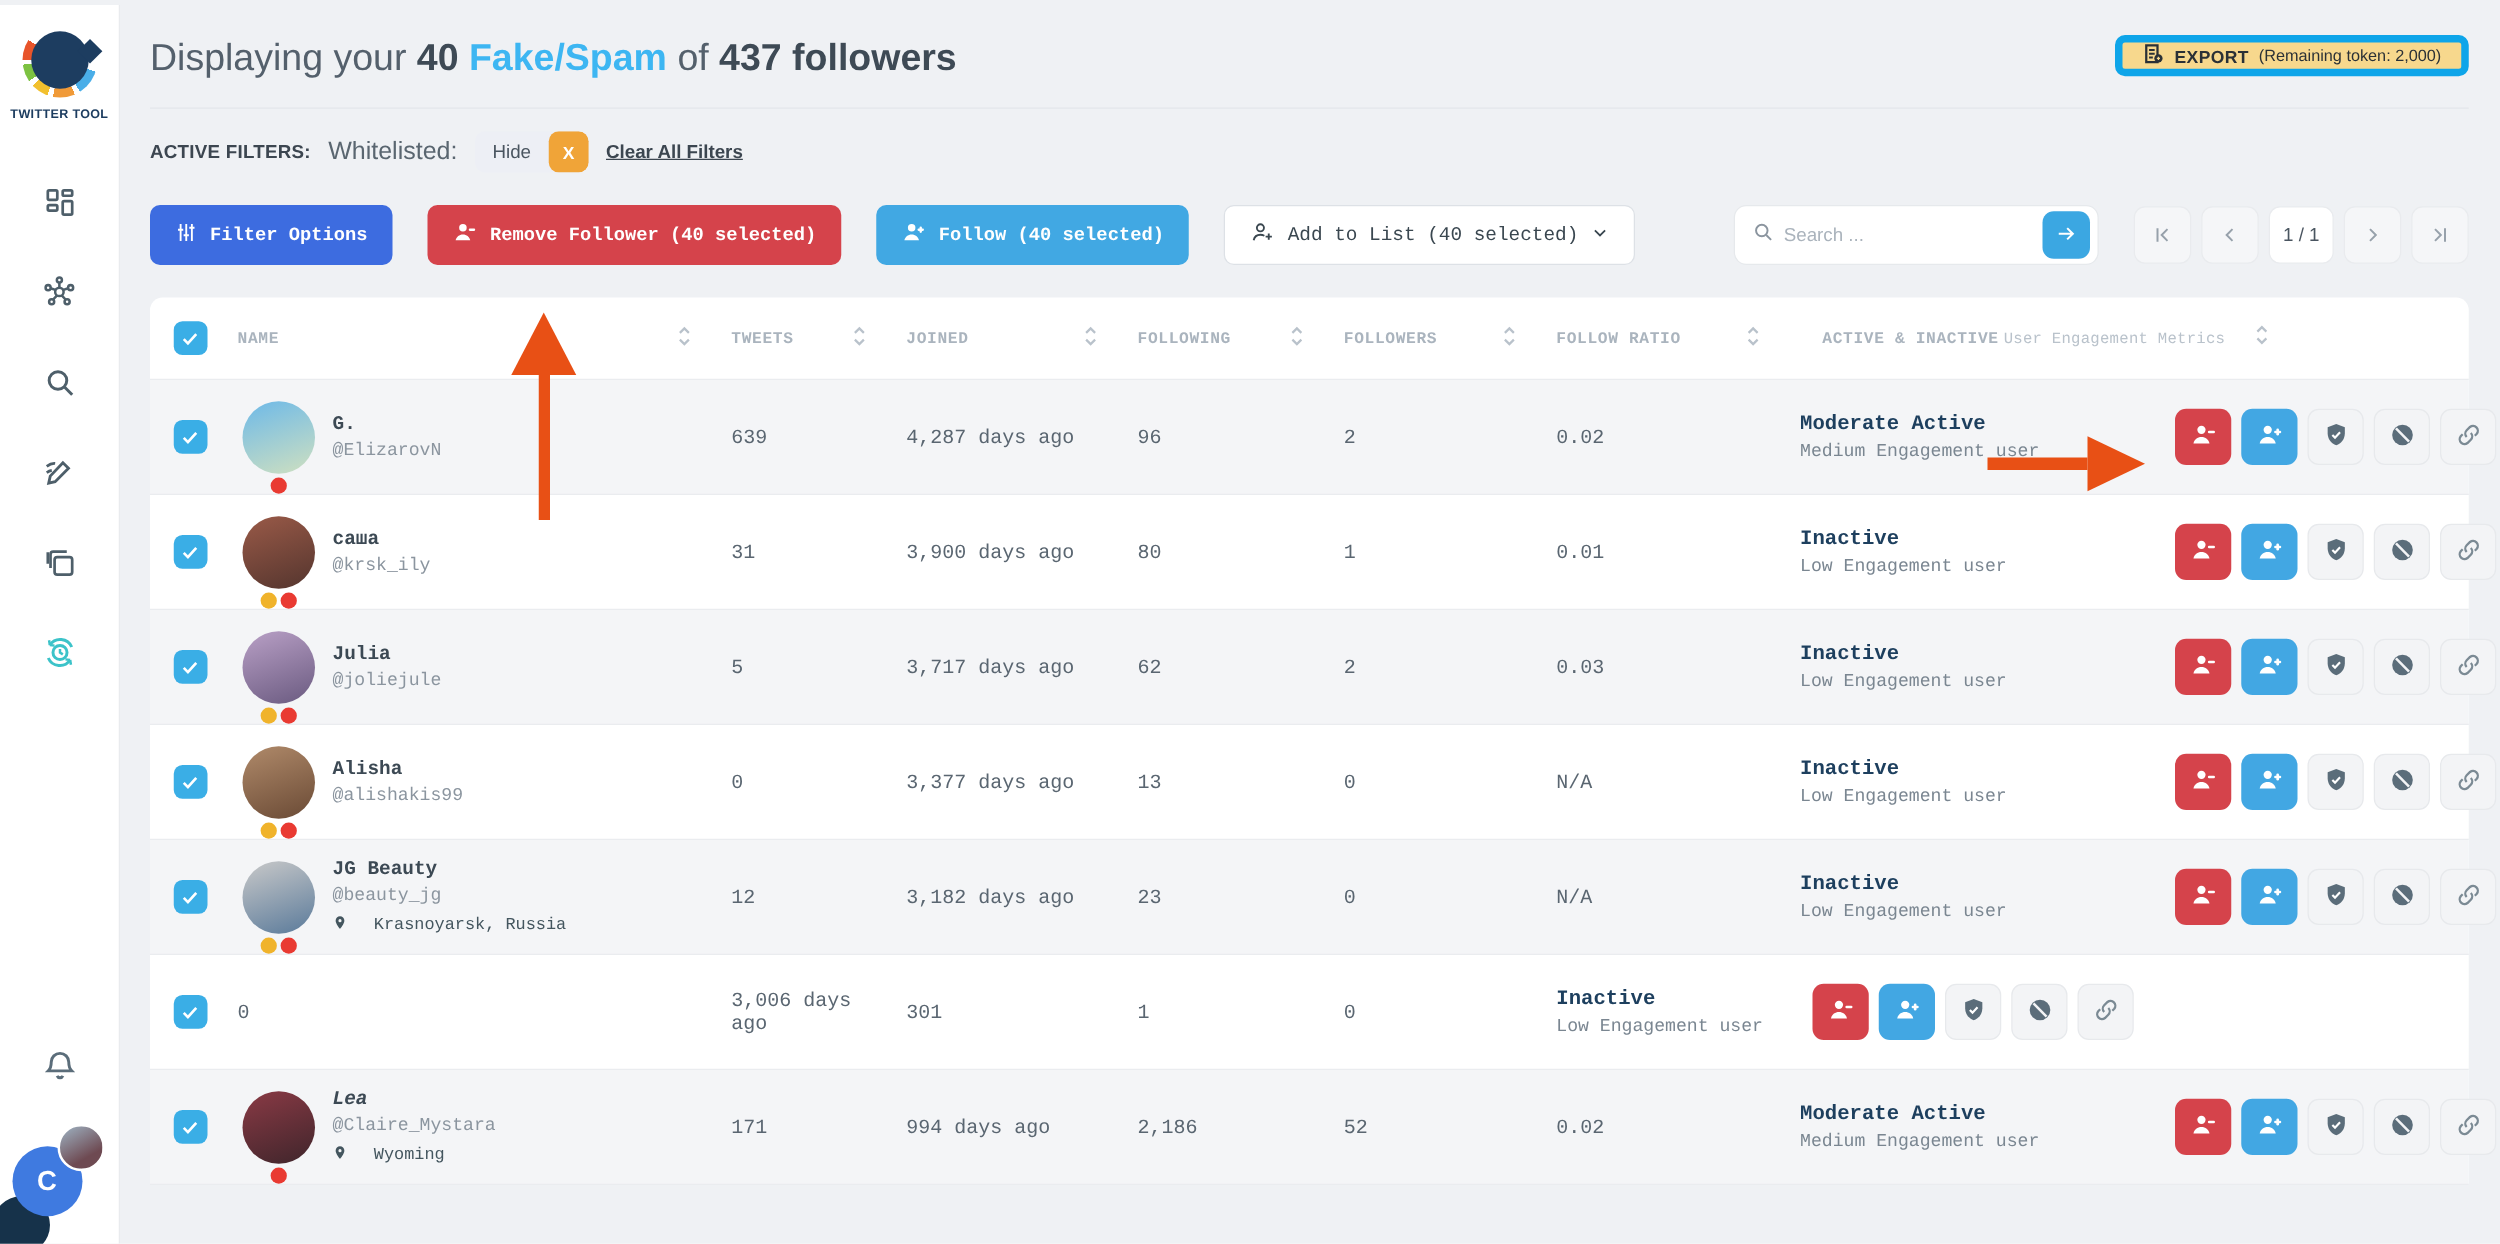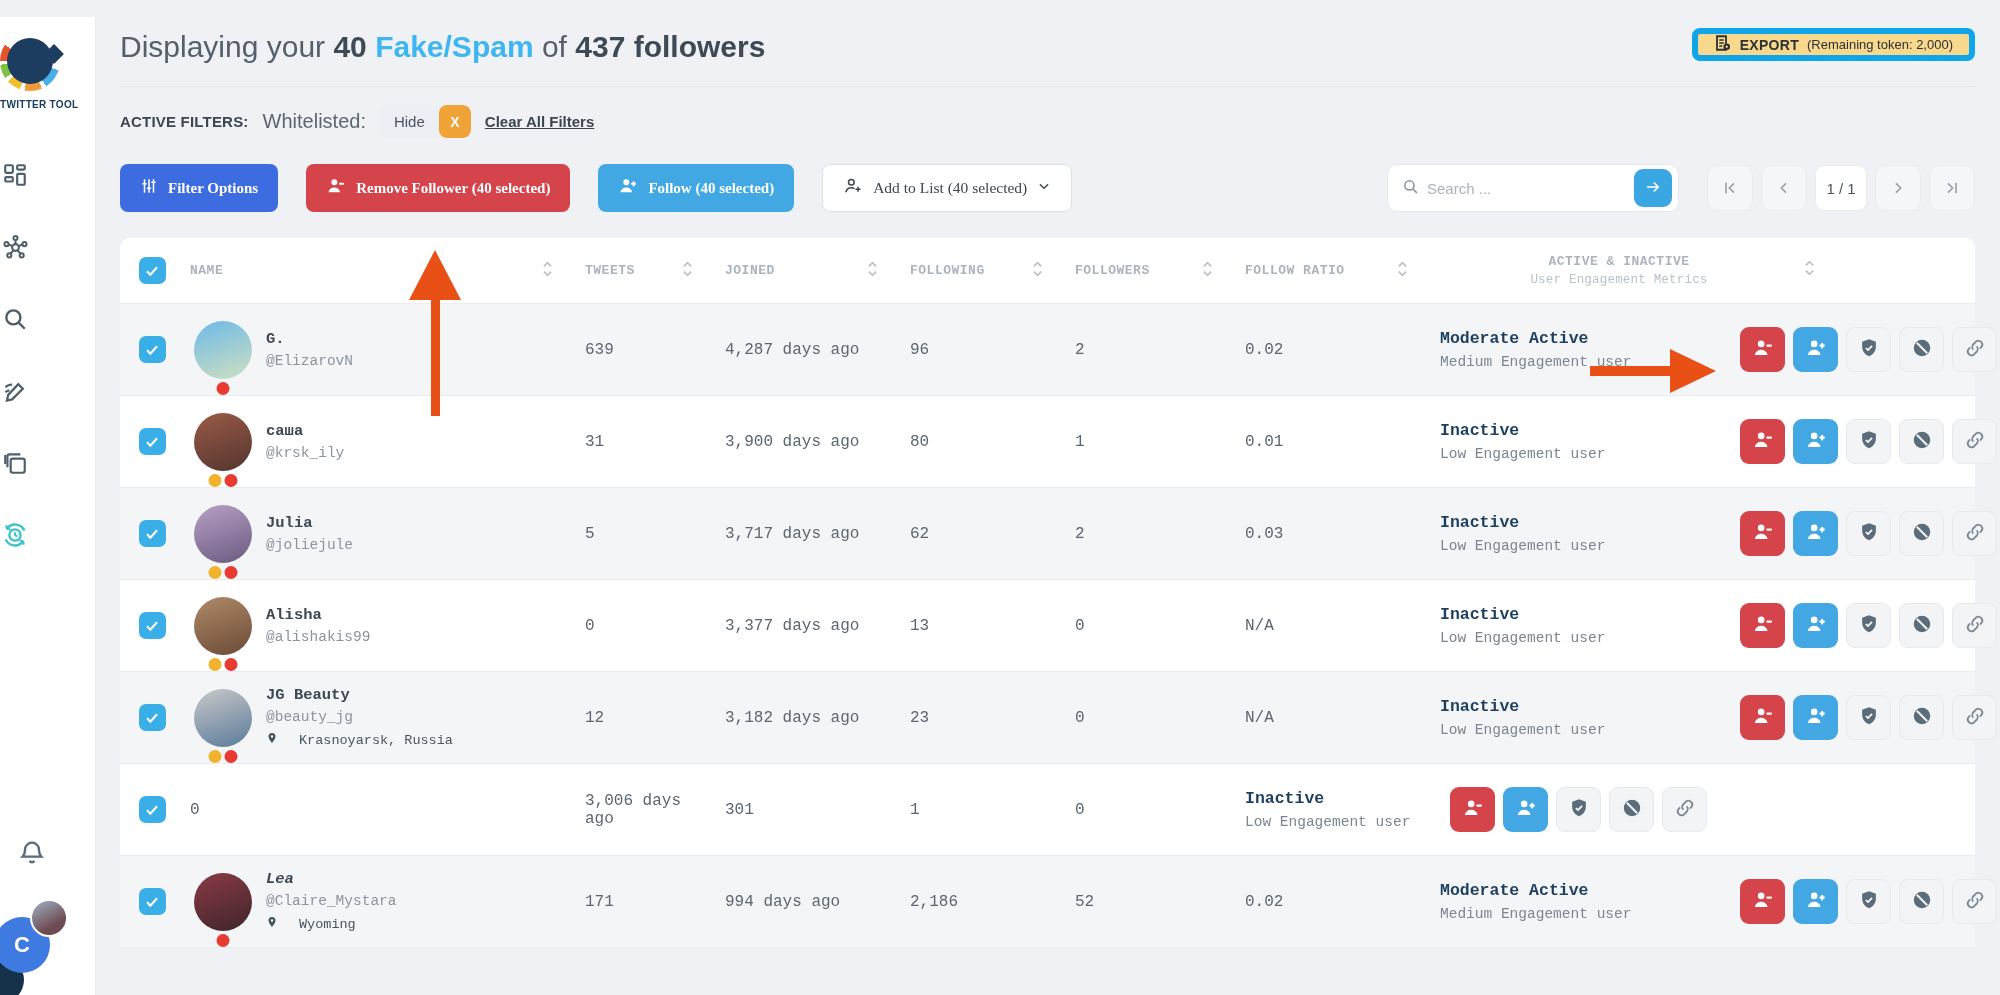--- a/index.html
+++ b/index.html
@@ -5,23 +5,23 @@
   * { margin:0; padding:0; box-sizing:border-box; }
   html,body { width:2000px; height:995px; overflow:hidden; }
   body {
     font-family:"Liberation Sans", sans-serif;
     background:#eff1f4;
     position:relative;
     color:#4e5a66;
   }
   
   .sidebar {
-    position:absolute; left:0; top:17px; bottom:0; width:96px;
+    position:absolute; left:0; top:4px; bottom:0; width:96px;
     background:#ffffff; border-right:1px solid #e9ebee;
-    display:flex; flex-direction:column; align-items:flex-start; z-index:3;
+    display:flex; flex-direction:column; align-items:center; z-index:3;
   }
   .logo { width:60px; height:60px; margin-top:14px; border-radius:50%; position:relative;
     background:conic-gradient(from -90deg, #e8542a 0 9%, #fff 9% 55%, #4aaee8 55% 66%, #fff 66% 68.5%, #f09a38 68.5% 78%, #fff 78% 80.5%, #f2c02e 80.5% 88%, #fff 88% 90.5%, #7dc242 90.5% 98%, #fff 98% 100%);
   }
   .logo::after { content:""; position:absolute; inset:7px; border-radius:50%; background:#1d3d60; }
   .logo::before { content:""; position:absolute; right:-1px; top:16px; width:14px; height:14px; background:#1d3d60; transform:rotate(45deg); z-index:1; }
   .logo-text { font-size:10px; font-weight:bold; color:#1d3d60; letter-spacing:.3px; margin-top:8px; }
   .nav { display:flex; flex-direction:column; align-items:center; gap:42px; margin-top:52px; }
   .nav-btn { width:30px; height:30px; display:flex; align-items:center; justify-content:center; cursor:pointer; }
   .side-bottom { margin-top:auto; display:flex; flex-direction:column; align-items:center; padding-bottom:18px; position:relative; }
@@ -52,21 +52,21 @@
   .filters-field { font-size:20px; color:#5a6670; }
   .chip { display:flex; align-items:stretch; background:#edeff5; border-radius:8px; overflow:hidden; }
   .chip-text { padding:8px 14px; font-size:15px; color:#4a5560; display:flex; align-items:center; }
   .chip-x { width:32px; background:#f0a438; color:#fff; font-size:14px; font-weight:bold;
     display:flex; align-items:center; justify-content:center; cursor:pointer; border-radius:8px; }
   .clear-link { font-size:15px; font-weight:bold; color:#3c4650; text-decoration:underline; cursor:pointer; }
 
   
   .toolbar { display:flex; align-items:center; margin-top:26px; gap:28px; }
   .btn { display:flex; align-items:center; gap:10px; border:none; border-radius:8px; height:48px;
-    padding:0 20px; font-family:Liberation Serif, serif; font-size:15px; font-weight:bold; cursor:pointer; }
+    padding:0 20px; font-family:Liberation Mono, monospace; font-size:15px; font-weight:bold; cursor:pointer; }
   .btn-blue { background:#3d6ce0; color:#fff; }
   .btn-red { background:#d5434b; color:#fff; }
   .btn-sky { background:#41a8e3; color:#fff; }
   .btn-white { background:#fff; color:#3a4750; border:1px solid #dde1e6; font-weight:normal; font-size:15.5px; }
   .toolbar-right { margin-left:auto; display:flex; align-items:center; gap:28px; }
   .search-box { width:292px; height:48px; background:#fff; border:1px solid #e6e9ec; border-radius:10px;
     display:flex; align-items:center; padding:0 6px 0 14px; }
   .search-box input { border:none; outline:none; flex:1; font-size:15px; color:#4a5560;
     font-family:"Liberation Sans",sans-serif; background:transparent; min-width:0; }
   .search-box input::placeholder { color:#aab3bc; }
@@ -78,21 +78,21 @@
   .pg-ind { width:52px; height:46px; border-radius:9px; background:#fff; border:1px solid #e9ebee;
     display:flex; align-items:center; justify-content:center; font-size:15px; color:#4a5560; }
 
   
   .table { margin-top:26px; background:#fff; border-radius:10px 10px 0 0; }
   .grid-row { display:grid; grid-template-columns:64px 395px 140px 185px 165px 170px 195px 290px 1fr; align-items:center;font-family:Liberation Mono, monospace; }
   .thead { min-height:66px; border-bottom:1px solid #eaecef; }
   .th { font-size:13px; font-weight:bold; color:#aab4be; letter-spacing:.5px; padding-left:6px;
     display:flex; align-items:center; justify-content:space-between; }
   .th .sort { margin-right:26px; cursor:pointer; }
-  .th-status { flex-direction:column; justify-content:center; gap:4px; padding:0; text-align:center; position:relative; }
+  .th-status { flex-direction:row; justify-content:center; gap:4px; padding:0; text-align:center; position:relative; }
   .th-status .sub { font-size:12.5px; font-weight:normal; letter-spacing:.2px; color:#b9c2cb; }
   .th-status-wrap { display:flex; align-items:center; }
   .trow { min-height:92px; border-bottom:1px solid #eaecef; }
   .trow.striped { background:#f4f5f7; }
   .cell { font-size:16px; color:#5a6671; padding-left:6px; }
   .cb-cell { display:flex; justify-content:center; }
   .checkbox { width:27px; height:27px; border-radius:7px; background:#3aaee6; display:flex; align-items:center;
     justify-content:center; cursor:pointer; }
   .name-cell { display:flex; align-items:center; padding-left:6px; }
   .avatar-wrap { position:relative; width:58px; height:58px; margin:0 14px 0 4px; flex:none; }

